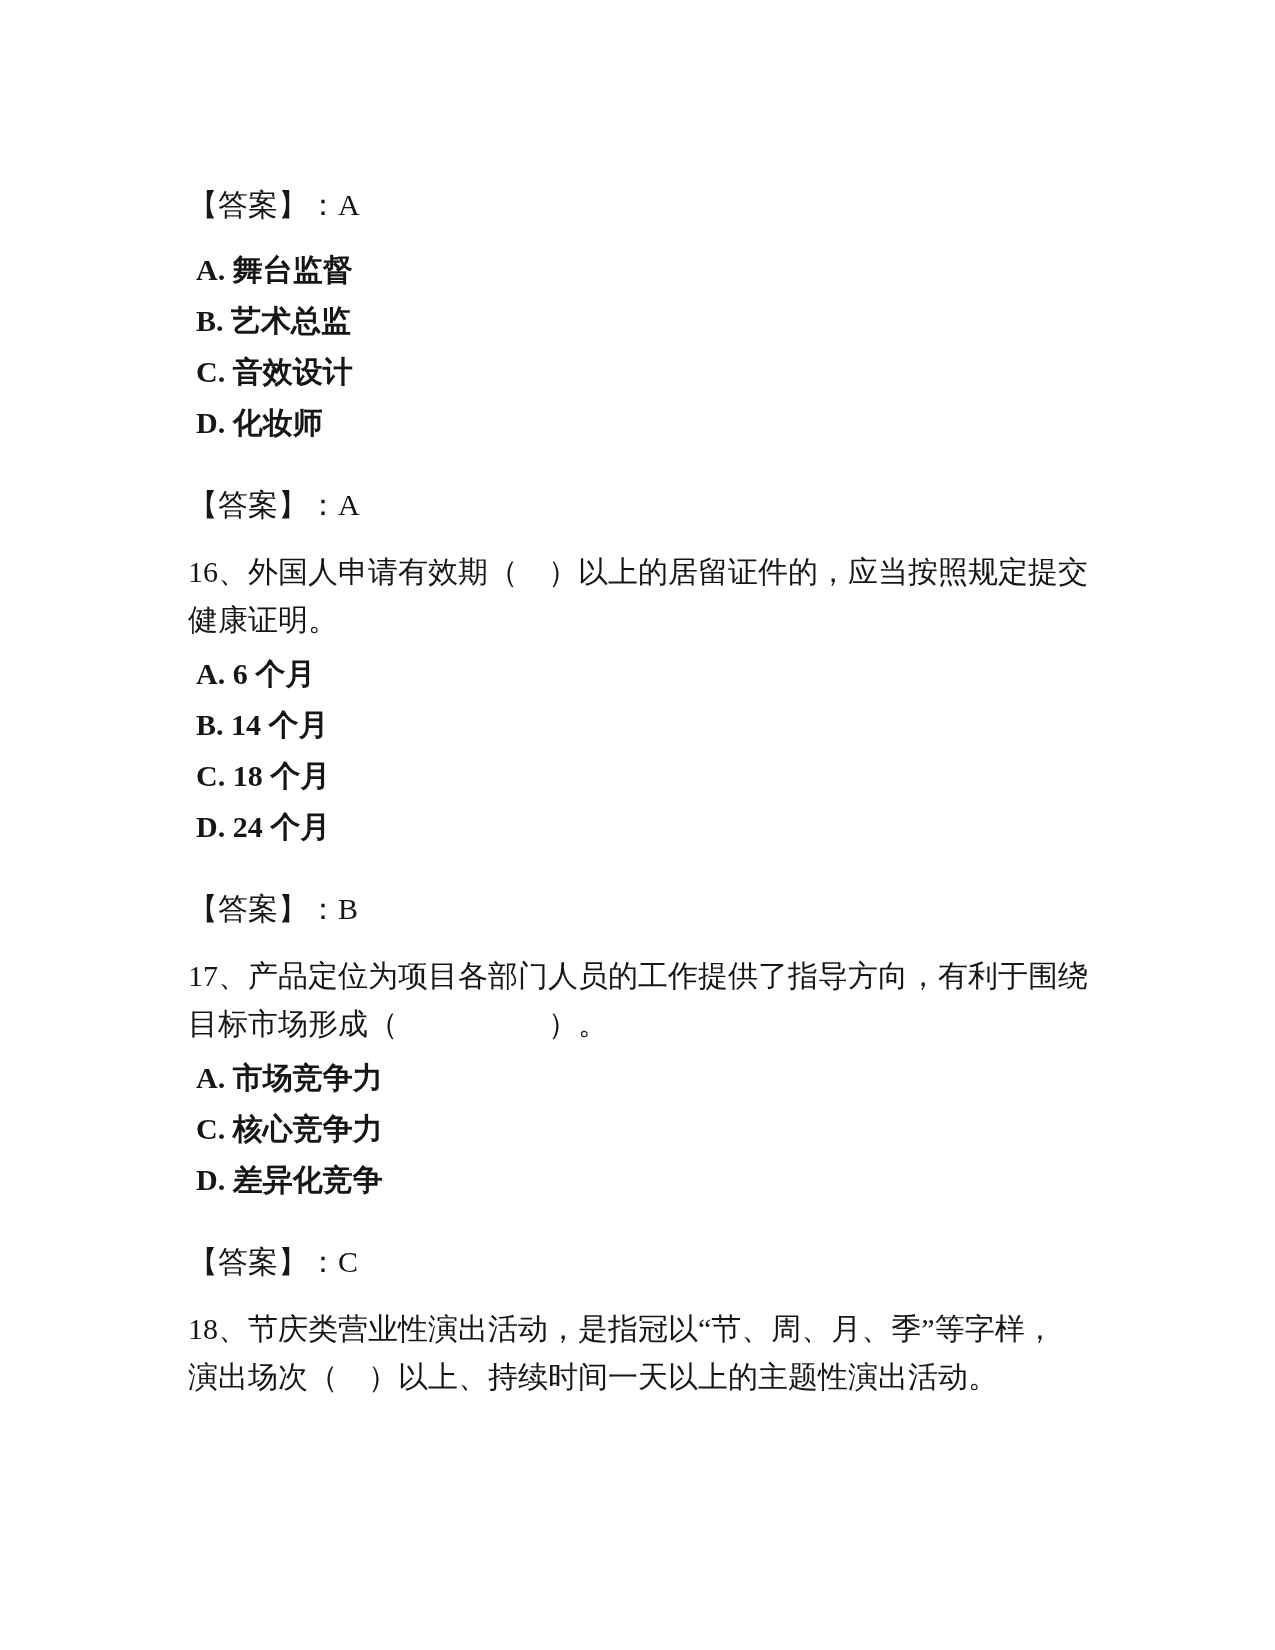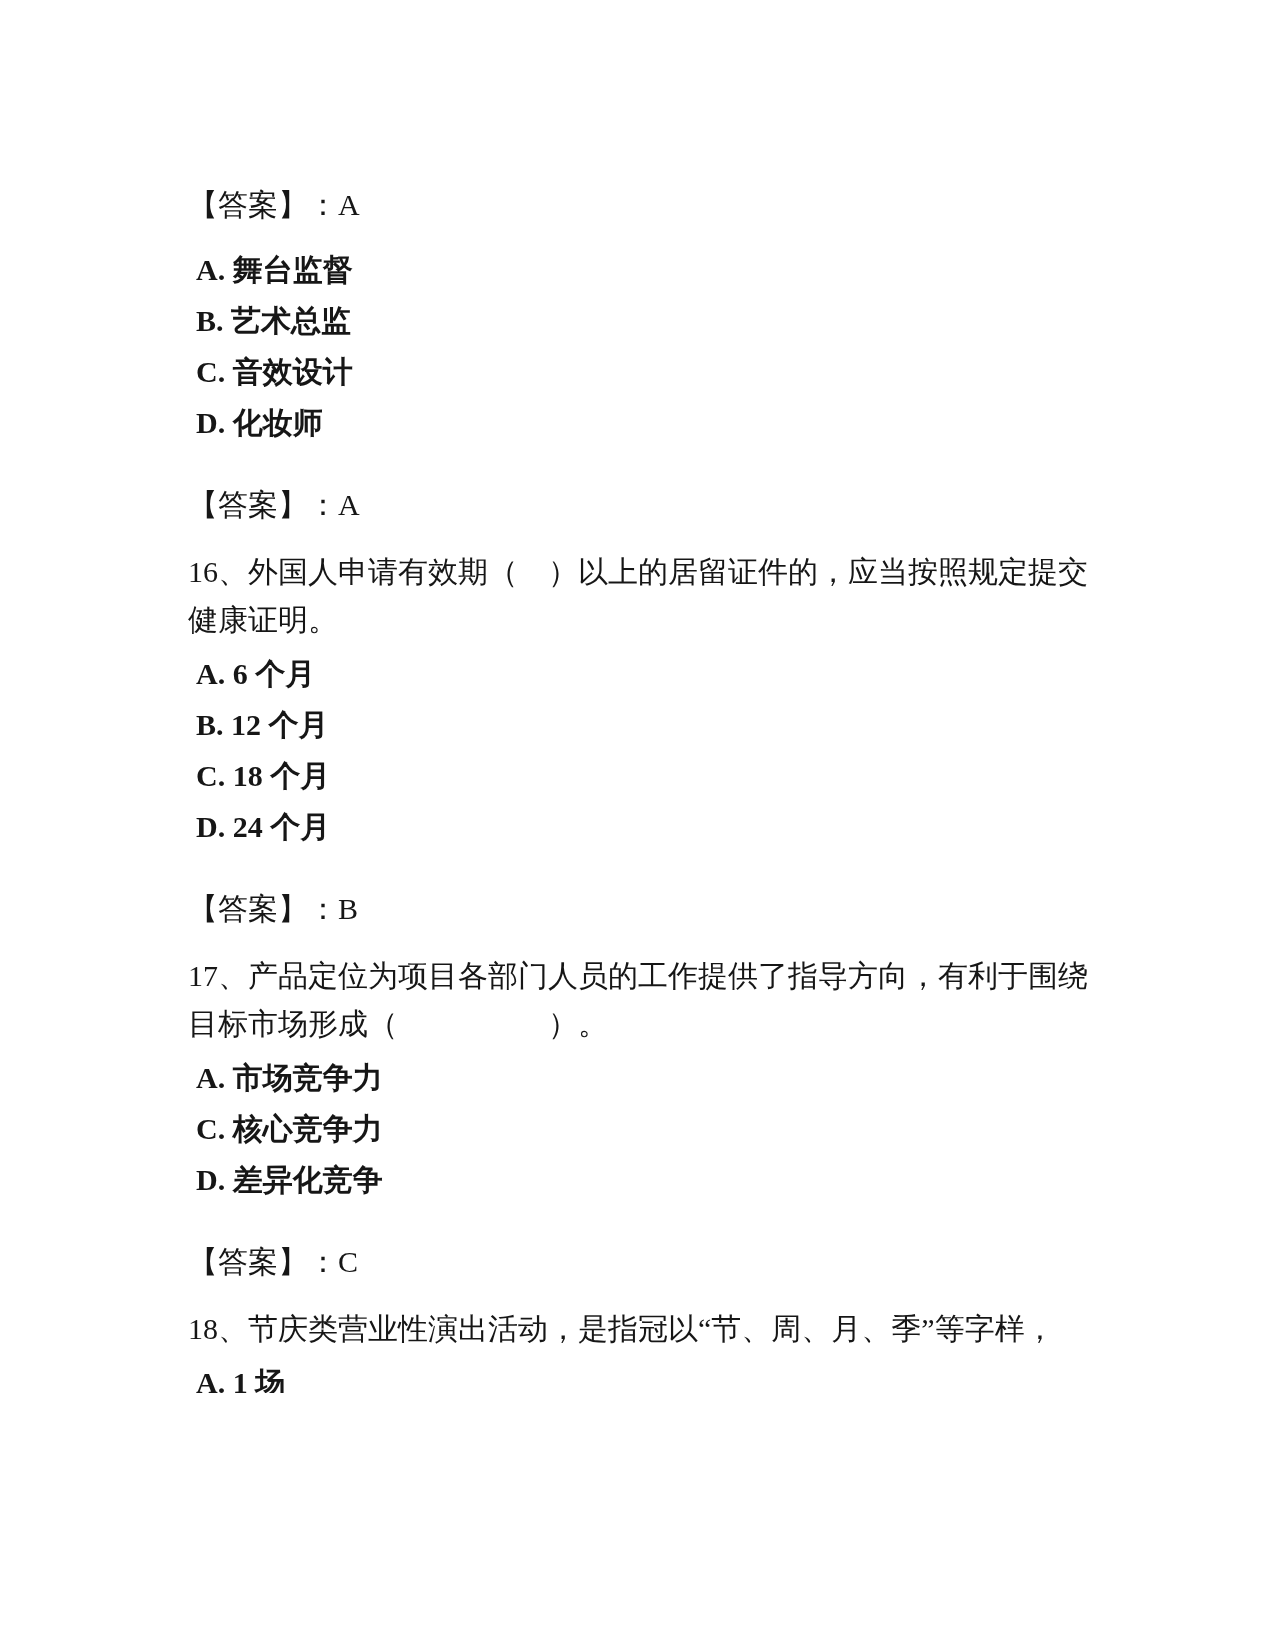--- a/index.html
+++ b/index.html
@@ -58,36 +58,37 @@
     <p class="option">C. 音效设计</p>
     <p class="option">D. 化妆师</p>
   </section>
 
   <p class="answer">【答案】：A</p>
 
   <section class="question">
     <p class="q-line">16、外国人申请有效期（　）以上的居留证件的，应当按照规定提交</p>
     <p class="q-line">健康证明。</p>
     <p class="option">A. 6 个月</p>
-    <p class="option">B. 12 个月</p>
+    <p class="option">B. 14 个月</p>
     <p class="option">C. 18 个月</p>
     <p class="option">D. 24 个月</p>
   </section>
 
   <p class="answer">【答案】：B</p>
 
   <section class="question">
     <p class="q-line">17、产品定位为项目各部门人员的工作提供了指导方向，有利于围绕</p>
     <p class="q-line">目标市场形成（　　　　　）。</p>
     <p class="option">A. 市场竞争力</p>
     <p class="option">C. 核心竞争力</p>
     <p class="option">D. 差异化竞争</p>
   </section>
 
   <p class="answer">【答案】：C</p>
 
   <section class="question">
     <p class="q-line">18、节庆类营业性演出活动，是指冠以“节、周、月、季”等字样，</p>
+    <p class="q-line">演出场次（　）以上、持续时间一天以上的主题性演出活动。</p>
     <p class="option">A. 1 场</p>
     <p class="option">B. 4 场</p>
   </section>
 
 </main>
 
 </body></html>

